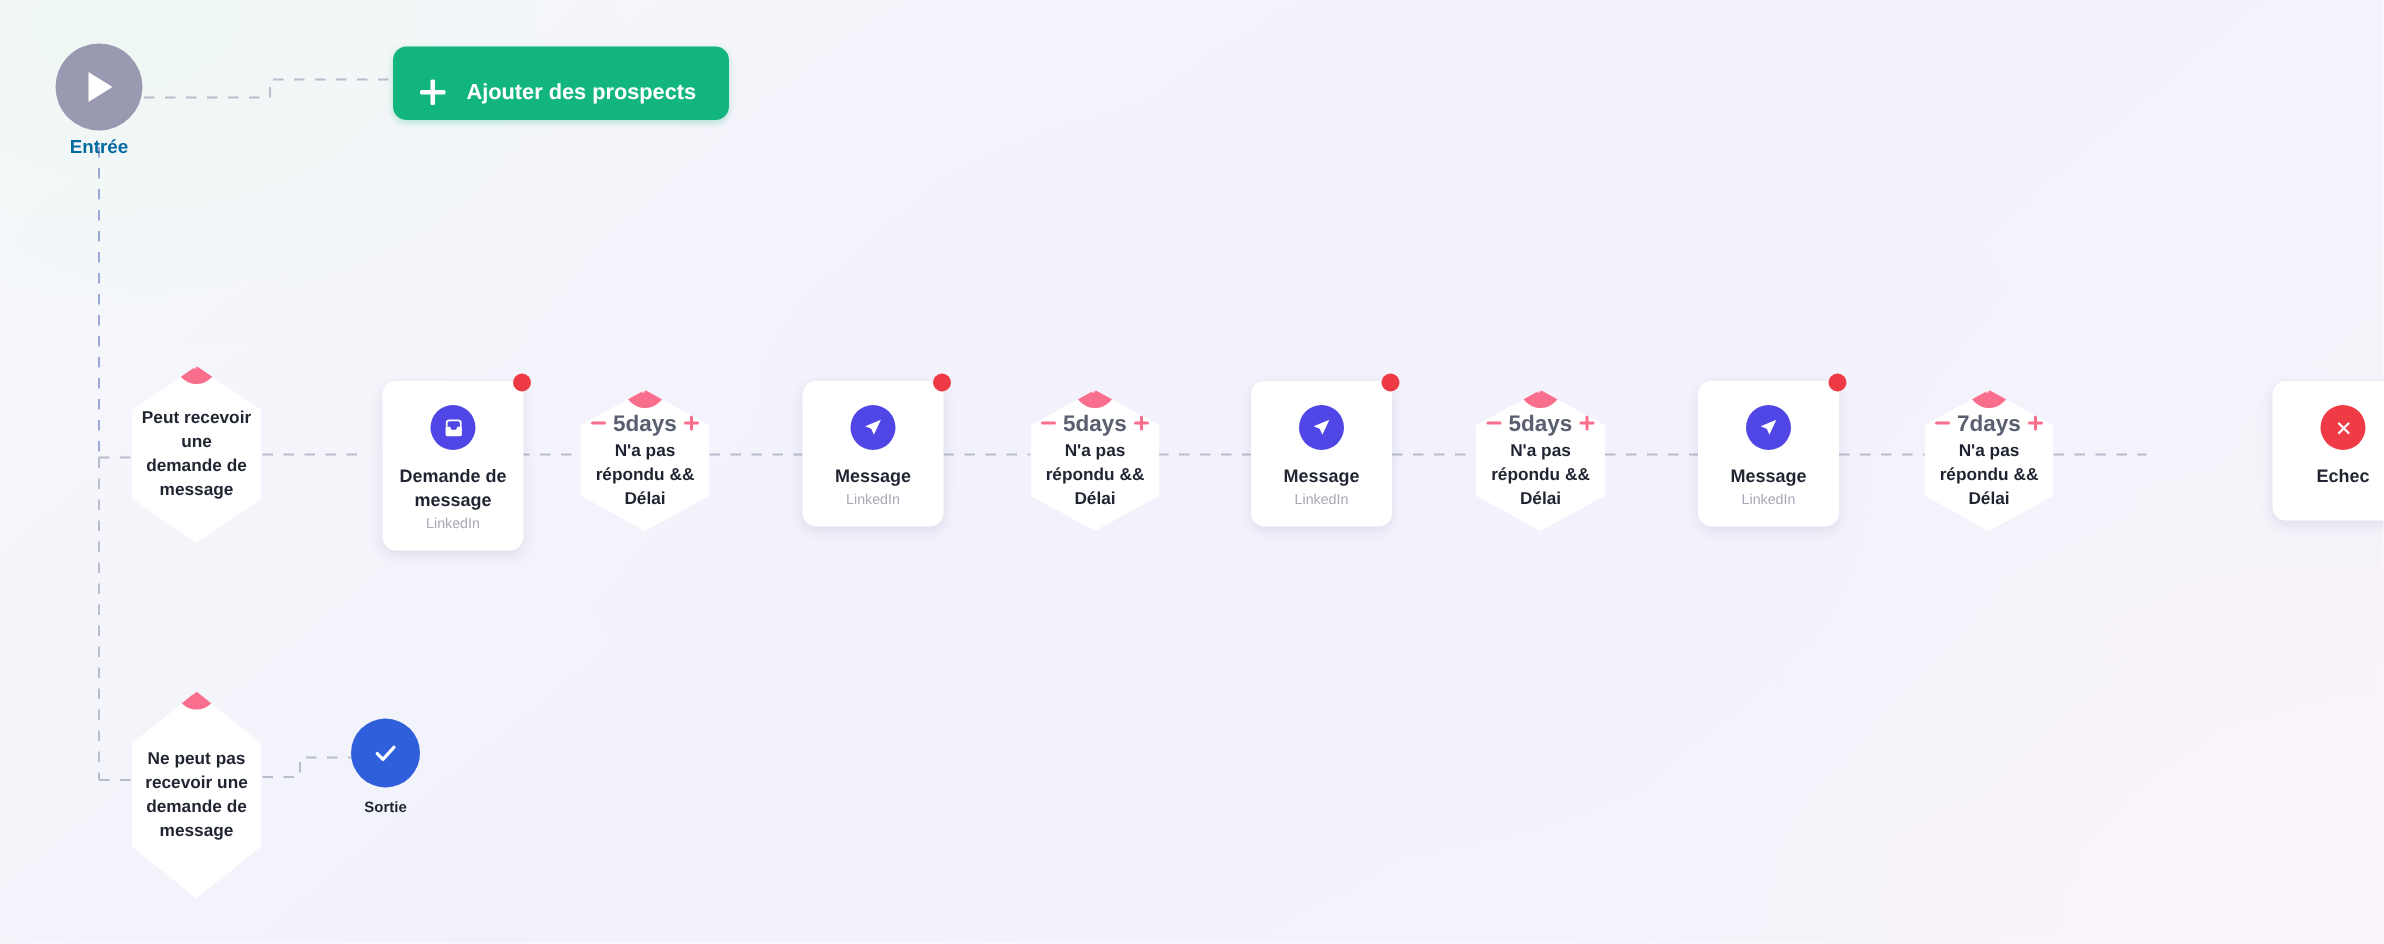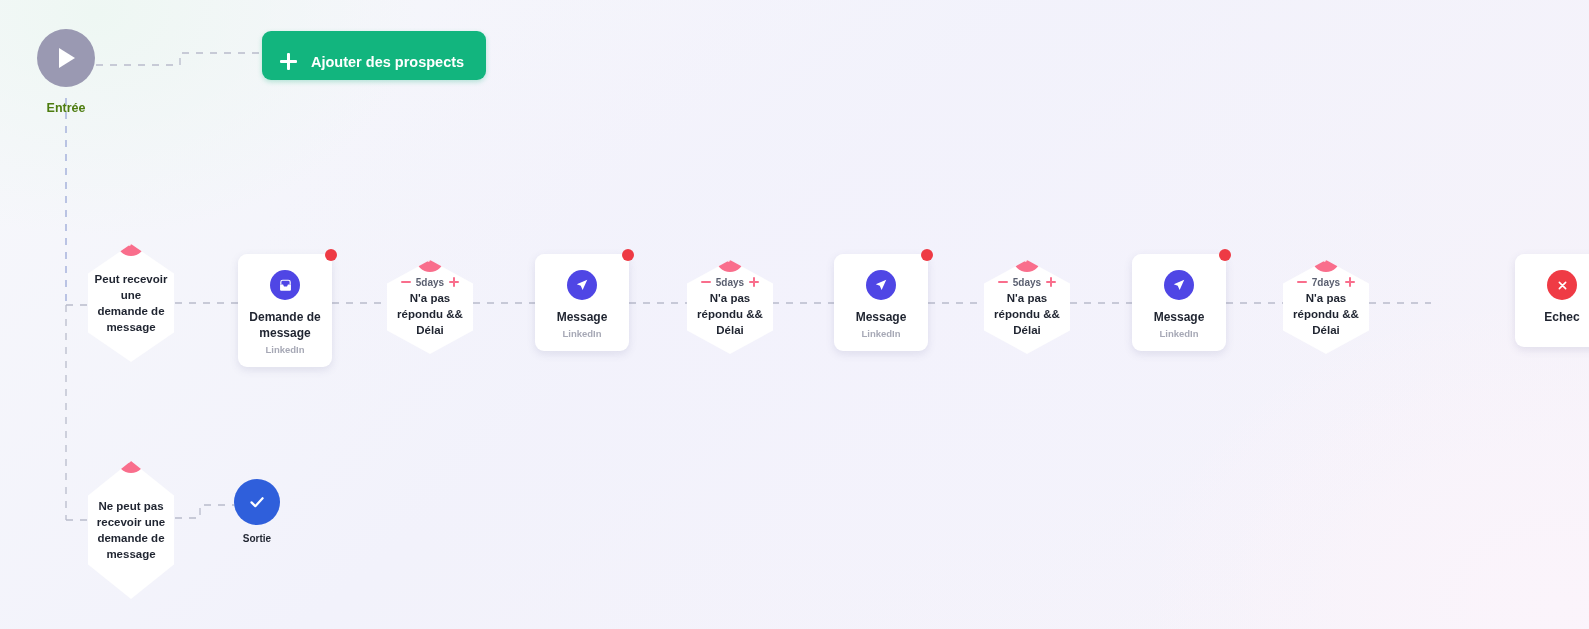--- a/index.html
+++ b/index.html
@@ -41,24 +41,24 @@
   .entry-circle {
     width: 58px;
     height: 58px;
     border-radius: 50%;
     background: #9a99b2;
     display: flex;
     align-items: center;
     justify-content: center;
   }
   .entry-label {
-    margin-top: 14px;
+    margin-top: 4px;
     font-size: 12.5px;
     font-weight: bold;
-    color: #4d7c0f;
+    color: #0369a1;
     white-space: nowrap;
   }
 
   
   .add-btn {
     position: absolute;
     left: 262px;
     top: 31px;
     height: 49px;
     padding: 12px 22px 0 18px;
@@ -150,21 +150,21 @@
   .delay-minus::before, .delay-plus::before, .delay-plus::after {
     content: "";
     position: absolute;
     background: #f96e8c;
     border-radius: 1px;
   }
   .delay-minus::before { left: 0; top: 4px; width: 10px; height: 2px; }
   .delay-plus::before  { left: 0; top: 4px; width: 10px; height: 2px; }
   .delay-plus::after   { top: 0; left: 4px; width: 2px; height: 10px; }
   .delay-value {
-    font-size: 10px;
+    font-size: 15px;
     font-weight: bold;
     color: #5a5f70;
     white-space: nowrap;
   }
 
   
   .card-node {
     position: absolute;
     width: 94px;
     background: #ffffff;
@@ -194,21 +194,20 @@
     font-weight: bold;
     line-height: 16px;
     color: #1f2430;
     text-align: center;
   }
   .card-sub {
     margin-top: 3px;
     font-size: 9.5px;
     color: #a7a9b6;
     text-align: right;
-    font-weight: bold;
   }
   .card-dot {
     position: absolute;
     top: -5px;
     right: -5px;
     width: 12px;
     height: 12px;
     border-radius: 50%;
     background: #ee3a44;
   }
@@ -288,21 +287,21 @@
     <div class="hex-body" style="min-height:118px;">
       <div class="hex-badge badge-check">
         <svg width="14" height="14" viewBox="0 0 14 14" aria-hidden="true">
           <path d="M3 7.3 L5.7 10 L11 4.2" fill="none" stroke="#ffd3dd" stroke-width="1.8" stroke-linecap="round" stroke-linejoin="round"></path>
         </svg>
       </div>
       <div class="hex-text">Peut recevoir une demande de message</div>
     </div>
   </div>
 
-  <div class="card-node" style="left:238px; top:254px;">
+  <div class="card-node" style="left:255px; top:254px;">
     <span class="card-dot"></span>
     <div class="card-icon">
       <svg width="15" height="15" viewBox="0 0 16 16" aria-hidden="true">
         <path d="M3 7 L3 4.2 Q3 2.4 5 2.4 L11 2.4 Q13 2.4 13 4.2 L13 7" fill="none" stroke="#ffffff" stroke-width="1.25"></path>
         <path d="M2.2 7 L5.4 7 L6.4 9 L9.6 9 L10.6 7 L13.8 7 L13.8 12.4 Q13.8 13.6 12.6 13.6
                  L3.4 13.6 Q2.2 13.6 2.2 12.4 Z" fill="#ffffff"></path>
       </svg>
     </div>
     <div class="card-title">Demande de message</div>
     <div class="card-sub">LinkedIn</div>

